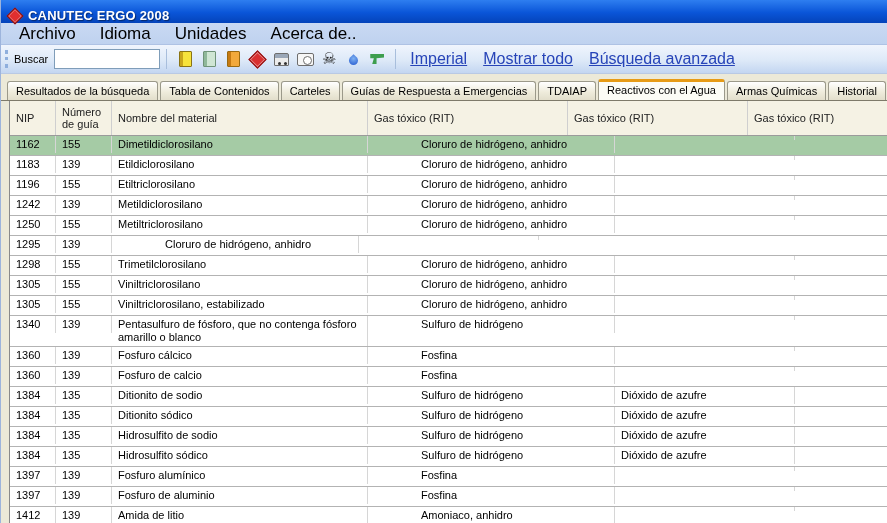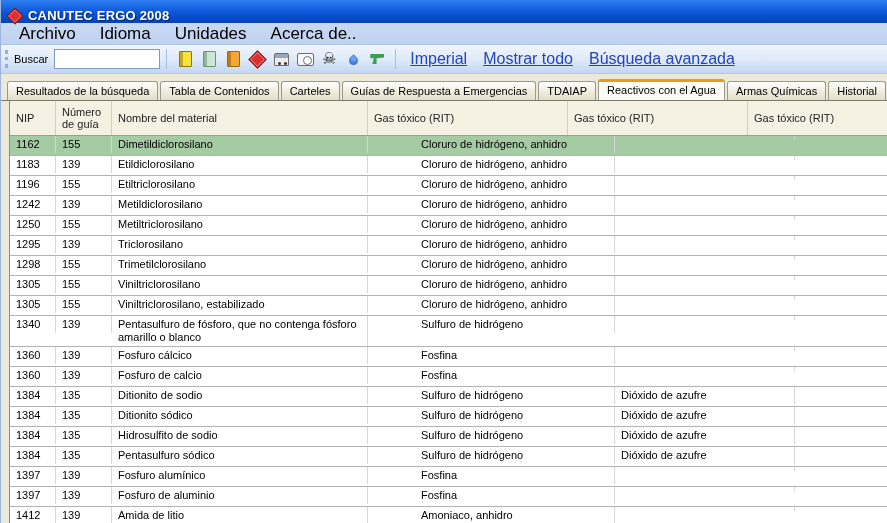--- a/index.html
+++ b/index.html
@@ -228,21 +228,20 @@
             <div class="td c1">155</div>
             <div class="td c2">Metiltriclorosilano</div>
             <div class="td c3">Cloruro de hidrógeno, anhidro</div>
             <div class="td c4"></div>
             <div class="td c5"></div>
           </div>
 
           <div class="trow">
             <div class="td c0">1295</div>
             <div class="td c1">139</div>
-            <div class="td c2">Triclorosilano</div>
             <div class="td c3">Cloruro de hidrógeno, anhidro</div>
             <div class="td c4"></div>
             <div class="td c5"></div>
           </div>
 
           <div class="trow">
             <div class="td c0">1298</div>
             <div class="td c1">155</div>
             <div class="td c2">Trimetilclorosilano</div>
             <div class="td c3">Cloruro de hidrógeno, anhidro</div>
@@ -318,21 +317,21 @@
             <div class="td c1">135</div>
             <div class="td c2">Hidrosulfito de sodio</div>
             <div class="td c3">Sulfuro de hidrógeno</div>
             <div class="td c4">Dióxido de azufre</div>
             <div class="td c5"></div>
           </div>
 
           <div class="trow">
             <div class="td c0">1384</div>
             <div class="td c1">135</div>
-            <div class="td c2">Pentasulfuro sódico</div>
+            <div class="td c2">Hidrosulfito sódico</div>
             <div class="td c3">Sulfuro de hidrógeno</div>
             <div class="td c4">Dióxido de azufre</div>
             <div class="td c5"></div>
           </div>
 
           <div class="trow">
             <div class="td c0">1397</div>
             <div class="td c1">139</div>
             <div class="td c2">Fosfuro alumínico</div>
             <div class="td c3">Fosfina</div>

